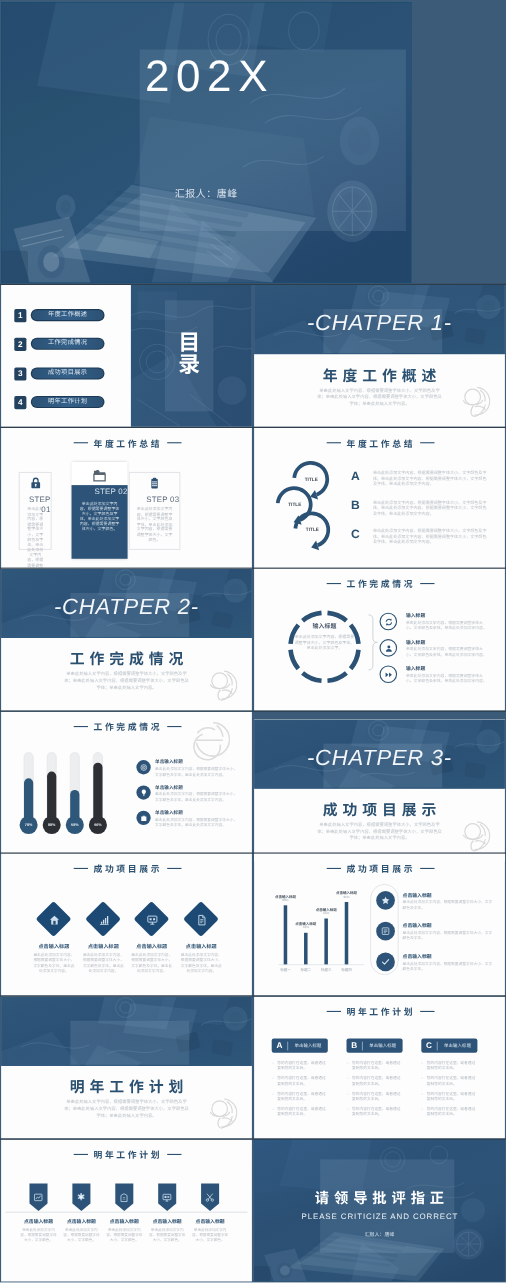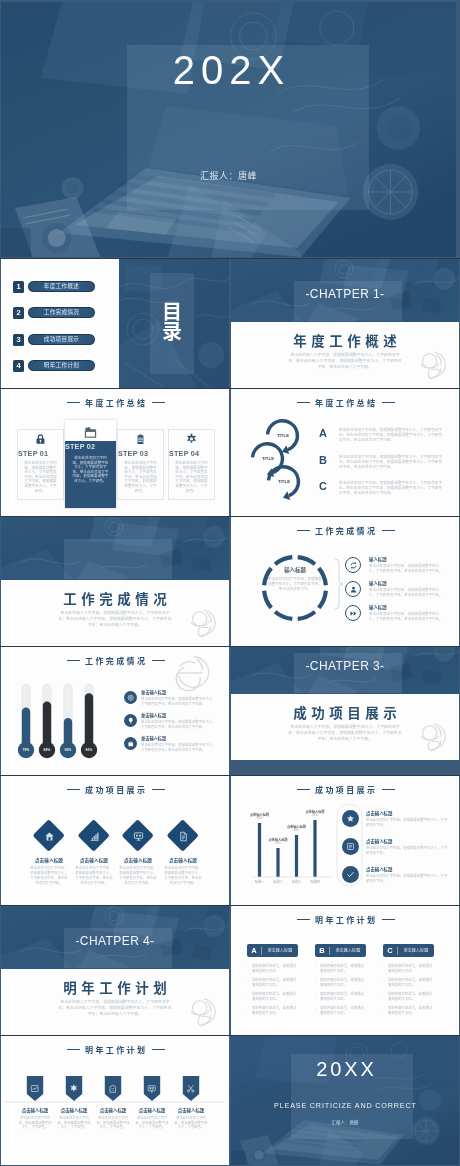--- a/index.html
+++ b/index.html
@@ -4,21 +4,21 @@
 <style>
   html,body{margin:0;padding:0;background:#ffffff;}
   body{width:460px;height:1166px;overflow:hidden;
        font-family:"Liberation Sans","Noto Sans CJK SC",sans-serif;}
   #deck{position:relative;width:460px;height:1166px;background:#3b5b78;}
   .hsep{position:absolute;left:0;width:460px;height:1px;background:#2b3946;z-index:3;}
   .slide{position:absolute;background:#fdfdfd;overflow:hidden;}
   .deskphoto{position:absolute;left:0;top:0;width:100%;height:100%;display:block;}
 
   
-  .s-cover{left:1px;top:2px;width:455px;height:255px;background:#0c4a6e;}
+  .s-cover{left:1px;top:2px;width:373px;height:255px;background:#0c4a6e;}
   .covbox{position:absolute;left:126px;top:43px;width:242px;height:165px;
       background:rgba(190,215,235,.12);}
   .cov-year{position:absolute;left:0;right:0;top:51px;text-align:center;color:#fdfdfd;
       font-size:40px;line-height:34px;letter-spacing:.15em;font-weight:400;text-indent:.15em;}
   .cov-cn{position:absolute;left:0;right:0;top:98px;text-align:center;color:#ffffff;
       font-size:24px;line-height:28px;letter-spacing:.36em;font-weight:700;text-indent:.36em;}
   .cov-en{position:absolute;left:0;right:0;top:133px;text-align:center;color:#eef2f6;
       font-size:15px;line-height:18px;letter-spacing:.20em;font-weight:400;text-indent:.20em;}
   .cov-by{position:absolute;left:0;right:0;top:168px;text-align:center;color:#d8e2ec;
       font-size:9px;line-height:12px;letter-spacing:.06em;font-weight:400;}
@@ -36,21 +36,21 @@
      background:#1c3a56;padding:1px;box-sizing:border-box;}
   .toc-pill i{display:block;width:100%;height:100%;border-radius:4.5px;font-style:normal;
      background:linear-gradient(90deg,#2c5274 0%,#34608a 50%,#2c5274 100%);
      color:#dfe8f0;font-size:5.6px;line-height:9px;text-align:center;letter-spacing:.06em;}
 
   
   .s-chap{width:228px;height:129px;}
   .chap-band{position:absolute;left:0;top:0;right:0;height:63px;overflow:hidden;background:#2b5074;}
   .chap-box{position:absolute;left:63px;top:22px;width:108px;height:40px;background:rgba(195,218,238,.13);}
   .chap-tag{position:absolute;left:0;right:0;top:27px;text-align:center;color:#f2f6fa;
-     font-size:12px;line-height:16px;letter-spacing:.035em;font-weight:400;}
+     font-size:20px;line-height:16px;letter-spacing:.035em;font-weight:400;font-style:italic;}
   .chap-title{position:absolute;left:0;right:0;top:75px;text-align:center;color:#2b5070;
      font-size:13.5px;line-height:15px;letter-spacing:.33em;font-weight:700;text-indent:.33em;}
   .chap-desc{position:absolute;left:57px;width:114px;top:93px;text-align:center;color:#b9c0c7;
      font-size:3.9px;line-height:6px;letter-spacing:.005em;}
   .wm{position:absolute;opacity:.5;}
 
   
   .sec-h{position:absolute;left:0;right:0;text-align:center;color:#2b5070;font-weight:700;
      font-size:8px;line-height:10px;letter-spacing:.30em;text-indent:.30em;white-space:nowrap;}
   .sec-h .dash{display:inline-block;width:13px;height:1px;background:#2b5070;vertical-align:3px;
@@ -58,22 +58,22 @@
 
   
   .s-steps{left:1px;top:389px;width:228px;height:128px;}
   .stepcard{position:absolute;top:40px;width:48px;height:71px;border:1px solid #e3e5e8;
      background:#fdfdfd;box-sizing:border-box;}
   .stepcard.hi{top:31px;height:88px;border:none;background:#ffffff;
      box-shadow:0 0 2.5px rgba(0,0,0,.20);}
   .stepcard.hi .fill{position:absolute;left:0;right:0;top:21px;bottom:0;background:#2d5478;}
   .stepicon{position:absolute;left:0;right:0;top:3px;height:14px;text-align:center;line-height:0;}
   .stepcard.hi .stepicon{top:6px;}
-  .steplbl{position:absolute;left:0;right:0;top:19px;text-align:left;color:#59677a;
-     font-size:7.2px;line-height:9px;letter-spacing:.03em;font-weight:700;}
+  .steplbl{position:absolute;left:0;right:0;top:19px;text-align:right;color:#59677a;
+     font-size:7.2px;line-height:9px;letter-spacing:.03em;font-weight:400;}
   .stepcard.hi .steplbl{top:22px;color:#d7e2ec;}
   .steptx{position:absolute;left:6px;right:6px;top:31px;text-align:center;color:#b6bdc4;
      font-size:3.6px;line-height:4.6px;}
   .stepcard.hi .steptx{top:36px;color:#cfdbe6;}
 
   
   .s-cyc{left:231px;top:389px;width:228px;height:128px;}
   .cyc-lbl{position:absolute;color:#3b4650;font-size:4.2px;line-height:5px;font-weight:700;
      letter-spacing:.02em;text-align:center;width:30px;}
   .abc-let{position:absolute;color:#2b5070;font-size:11px;line-height:12px;font-weight:700;
@@ -330,21 +330,21 @@
           <circle cx="52" cy="38" r="21"></circle>
           <path d="M27 47 C33 63 73 63 79 46"></path>
           <path d="M54 62 C44 72 46 88 57 90 C70 88 84 74 86 58"></path>
           <path d="M58 64 C68 60 80 64 86 72"></path>
         </g>
       </svg>
 </div>
 
 <div class="slide s-steps">
   <div class="sec-h" style="top:10px"><span class="dash"></span><span>年度工作总结</span><span class="dash"></span></div>
-  <div class="stepcard" style="left:16px;width:47px">
+  <div class="stepcard" style="left:16px;width:30px">
 
     <div class="stepicon"><svg class="ic" width="13" height="13" viewBox="0 0 24 24">
             <path d="M7 10V7.2a5 5 0 0 1 10 0V10h1.3c.6 0 1 .45 1 1v8c0 .55-.4 1-1 1H5.7c-.6 0-1-.45-1-1v-8c0-.55.4-1 1-1zm2.2 0h5.6V7.2a2.8 2.8 0 0 0-5.6 0zM12 12.4a1.6 1.6 0 0 0-.8 3v1.9a.8.8 0 0 0 1.6 0v-1.9a1.6 1.6 0 0 0-.8-3z" fill="#2b5070"></path>
           </svg></div>
     <div class="steplbl">STEP 01</div>
     <div class="steptx">单击此处添加文字内容，根据需要调整字体大小，文字颜色及字体。单击此处添加文字内容，根据需要调整字体大小，文字颜色。</div>
   </div>
   <div class="stepcard hi" style="left:64px;width:51px">
     <div class="fill"></div>
     <div class="stepicon"><svg class="ic" width="13" height="13" viewBox="0 0 24 24">
@@ -358,29 +358,20 @@
   <div class="stepcard" style="left:116px;width:47px">
 
     <div class="stepicon"><svg class="ic" width="13" height="13" viewBox="0 0 24 24">
             <rect x="6.6" y="4.2" width="10.8" height="16.2" rx="1.6" fill="#2b5070"></rect>
             <rect x="9.4" y="2.6" width="5.2" height="2" rx="1" fill="#2b5070"></rect>
             <g stroke="#fff" stroke-width="1.5">
               <path d="M7.6 9.4h8.8M7.6 12.6h8.8M7.6 15.8h8.8"></path>
             </g>
           </svg></div>
     <div class="steplbl">STEP 03</div>
-    <div class="steptx">单击此处添加文字内容，根据需要调整字体大小，文字颜色及字体。单击此处添加文字内容，根据需要调整字体大小，文字颜色。</div>
-  </div>
-  <div class="stepcard" style="left:167px;width:47px">
-
-    <div class="stepicon"><svg class="ic" width="13" height="13" viewBox="0 0 24 24">
-            <path d="M10.5 1.6h3v3.1l2.3 1.3 2.7-1.55 1.5 2.6-2.7 1.55v2.6l2.7 1.55-1.5 2.6-2.7-1.55-2.3 1.3v3.1h-3v-3.1l-2.3-1.3-2.7 1.55-1.5-2.6 2.7-1.55v-2.6L4 7.05l1.5-2.6 2.7 1.55 2.3-1.3z" fill="#2b5070"></path>
-            <circle cx="12" cy="11" r="3" fill="#eef4fa"></circle>
-          </svg></div>
-    <div class="steplbl">STEP 04</div>
     <div class="steptx">单击此处添加文字内容，根据需要调整字体大小，文字颜色及字体。单击此处添加文字内容，根据需要调整字体大小，文字颜色。</div>
   </div>
 </div>
 
 <div class="slide s-cyc">
   <div class="sec-h" style="top:10px"><span class="dash"></span><span>年度工作总结</span><span class="dash"></span></div>
   <svg style="position:absolute;left:0;top:0;width:228px;height:128px" viewBox="0 0 228 128">
         <path d="M 36.51 45.46 A 15 15 0 1 1 56.79 60.74" fill="none" stroke="#2b5274" stroke-width="3.4"></path>
         <path d="M 50.89 62.66 L 58.21 65.12 L 55.37 56.37 Z" fill="#2b5274"></path>
         <path d="M 21.51 68.46 A 15 15 0 1 1 41.79 83.74" fill="none" stroke="#2b5274" stroke-width="3.4"></path>
@@ -422,36 +413,37 @@
             <path d="M96 52 C112 44 128 56 146 48"></path>
           </g>
           <rect x="160" y="34" width="20" height="15" rx="2" fill="#1b3752" opacity=".26" transform="rotate(-14 170 41)"></rect>
           <rect x="192" y="40" width="18" height="13" rx="2" fill="#1b3752" opacity=".18" transform="rotate(10 201 46)"></rect>
           <circle cx="213" cy="20" r="11" fill="#8eb2d0" opacity=".12"></circle>
           <circle cx="213" cy="20" r="6" fill="#2a4d71" opacity=".16"></circle>
           <path d="M0 50 L46 32 L72 63 L0 63 Z" fill="#7099bd" opacity=".10"></path>
           <path d="M88 44 L128 60 L124 63 L76 63 Z" fill="#86acca" opacity=".10"></path>
         </svg>
     <div class="chap-box"></div>
+    <div class="chap-tag">-CHATPER 2-</div>
   </div>
   <div class="chap-title">工作完成情况</div>
   <div class="chap-desc">单击此处输入文字内容，根据需要调整字体大小，文字颜色及字体；单击此处输入文字内容，根据需要调整字体大小，文字颜色及字体；单击此处输入文字内容。</div>
   <svg class="wm" style="left:181px;top:89px;width:34px;height:34px" viewBox="0 0 100 100">
         <g fill="none" stroke="#b5b5b5" stroke-width="3.2">
           <path d="M64 12 A36 36 0 1 1 57 86"></path>
           <path d="M72 19 A32 32 0 0 1 85 50"></path>
           <circle cx="52" cy="38" r="21"></circle>
           <path d="M27 47 C33 63 73 63 79 46"></path>
           <path d="M54 62 C44 72 46 88 57 90 C70 88 84 74 86 58"></path>
           <path d="M58 64 C68 60 80 64 86 72"></path>
         </g>
       </svg>
 </div>
 
-<div class="slide s-chap" style="left:231px;top:631px">
+<div class="slide s-chap" style="left:231px;top:654px">
   <div class="chap-band">
     <svg class="deskphoto" viewBox="0 0 228 63" preserveAspectRatio="none">
           <defs>
             <linearGradient id="cgc3" x1="0" y1="0" x2="1" y2="1">
               <stop offset="0" stop-color="#2e5679"></stop>
               <stop offset=".45" stop-color="#2a4f73"></stop>
               <stop offset="1" stop-color="#2d5679"></stop>
             </linearGradient>
           </defs>
           <rect width="228" height="63" fill="url(#cgc3)"></rect>
@@ -513,21 +505,20 @@
             <path d="M96 52 C112 44 128 56 146 48"></path>
           </g>
           <rect x="160" y="34" width="20" height="15" rx="2" fill="#1b3752" opacity=".26" transform="rotate(-14 170 41)"></rect>
           <rect x="192" y="40" width="18" height="13" rx="2" fill="#1b3752" opacity=".18" transform="rotate(10 201 46)"></rect>
           <circle cx="213" cy="20" r="11" fill="#8eb2d0" opacity=".12"></circle>
           <circle cx="213" cy="20" r="6" fill="#2a4d71" opacity=".16"></circle>
           <path d="M0 50 L46 32 L72 63 L0 63 Z" fill="#7099bd" opacity=".10"></path>
           <path d="M88 44 L128 60 L124 63 L76 63 Z" fill="#86acca" opacity=".10"></path>
         </svg>
     <div class="chap-box"></div>
-    <div class="chap-tag">-CHATPER 4-</div>
   </div>
   <div class="chap-title">明年工作计划</div>
   <div class="chap-desc">单击此处输入文字内容，根据需要调整字体大小，文字颜色及字体；单击此处输入文字内容，根据需要调整字体大小，文字颜色及字体；单击此处输入文字内容。</div>
   <svg class="wm" style="left:181px;top:89px;width:34px;height:34px" viewBox="0 0 100 100">
         <g fill="none" stroke="#b5b5b5" stroke-width="3.2">
           <path d="M64 12 A36 36 0 1 1 57 86"></path>
           <path d="M72 19 A32 32 0 0 1 85 50"></path>
           <circle cx="52" cy="38" r="21"></circle>
           <path d="M27 47 C33 63 73 63 79 46"></path>
           <path d="M54 62 C44 72 46 88 57 90 C70 88 84 74 86 58"></path>
@@ -852,21 +843,21 @@
         <g fill="none" stroke="#a8c4da" stroke-width=".9" opacity=".12">
           <circle cx="126" cy="18" r="11"></circle>
           <circle cx="126" cy="18" r="7"></circle>
           <circle cx="168" cy="14" r="8"></circle>
           <path d="M139 45 C155 35 175 50 191 39"></path>
           <path d="M148 54 C165 45 180 60 200 48"></path>
         </g>
         <rect x="0" y="115" width="15" height="14" rx="1.5" fill="#1d3b57" opacity=".28"></rect>
       </svg>
   <div class="end-box"></div>
-  <div class="end-year">20XX</div>
+  <div class="end-cn">请领导批评指正</div>
   <div class="end-en">PLEASE CRITICIZE AND CORRECT</div>
   <div class="end-by">汇报人：唐峰</div>
 </div>
     <div class="hsep" style="top:258px"></div>
 <div class="hsep" style="top:388px"></div>
 <div class="hsep" style="top:516px"></div>
 <div class="hsep" style="top:646px"></div>
 <div class="hsep" style="top:775px"></div>
 <div class="hsep" style="top:905px"></div>
 <div class="hsep" style="top:1035px"></div>

